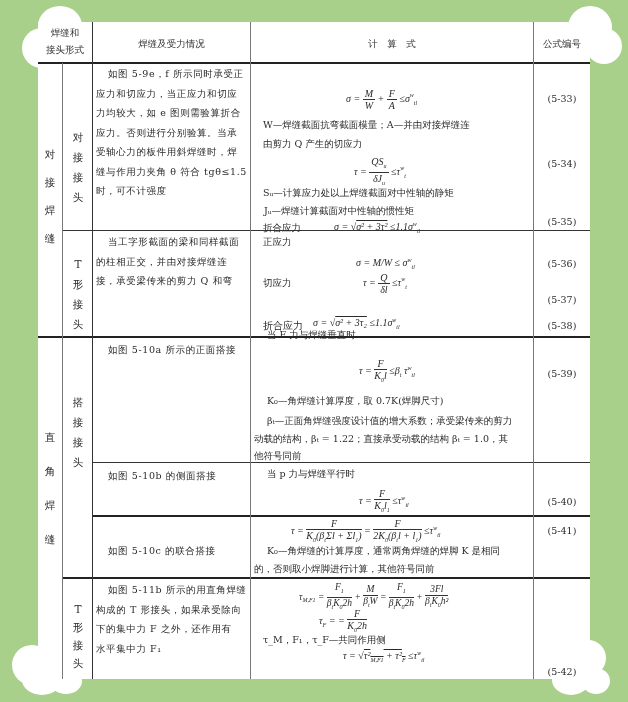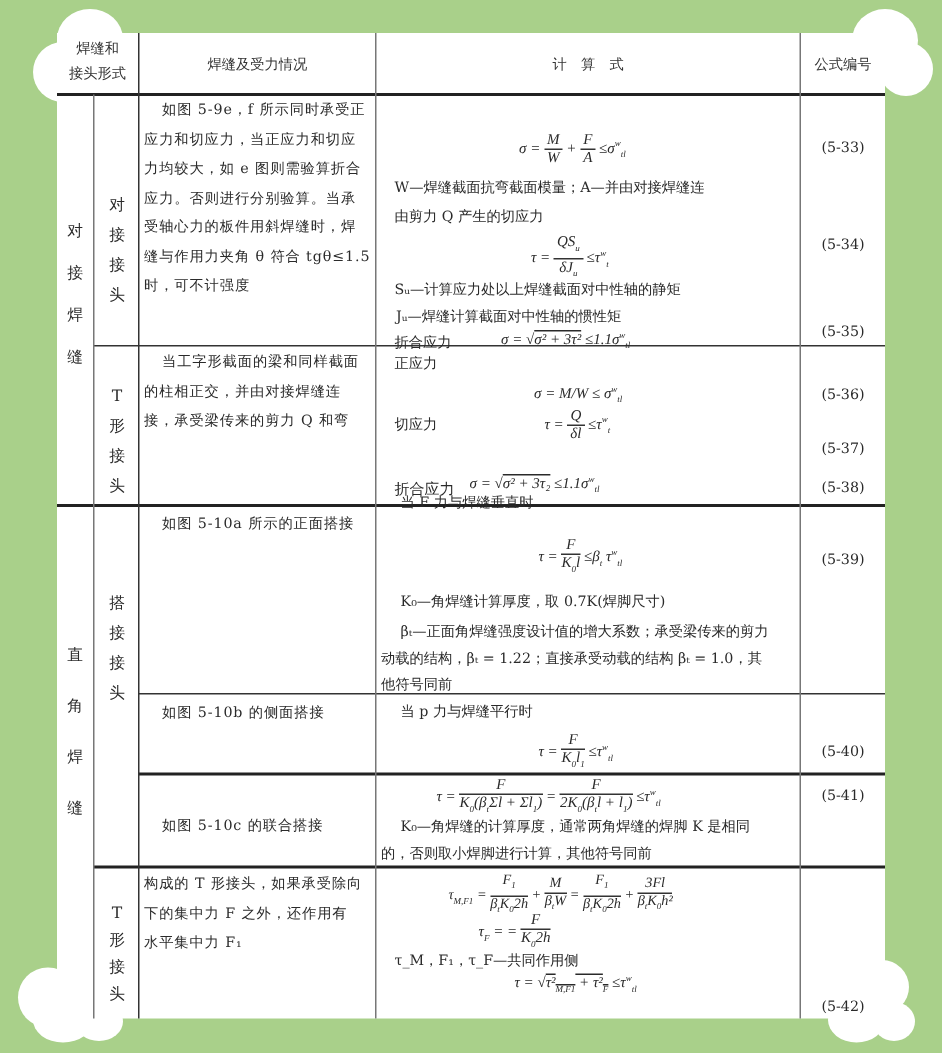--- a/index.html
+++ b/index.html
@@ -118,20 +118,21 @@
     </div>
     <div class="desc" style="left:58px;top:210px;width:152px;">
       <div style="text-indent:12px">当工字形截面的梁和同样截面</div>
       <div>的柱相正交，并由对接焊缝连</div>
       <div>接，承受梁传来的剪力 Q 和弯</div>
     </div>
     <div class="desc" style="left:70px;top:318px;width:140px;">如图 5-10a 所示的正面搭接</div>
     <div class="desc" style="left:70px;top:444px;width:140px;">如图 5-10b 的侧面搭接</div>
     <div class="desc" style="left:70px;top:482px;width:140px;margin-top:37px;">如图 5-10c 的联合搭接</div>
     <div class="desc" style="left:58px;top:558px;width:152px;">
+      <div style="text-indent:12px">如图 5-11b 所示的用直角焊缝</div>
       <div>构成的 T 形接头，如果承受除向</div>
       <div>下的集中力 F 之外，还作用有</div>
       <div>水平集中力 F₁</div>
     </div>
 
     <div class="calc" style="left:213px;top:0;width:282px;height:657px;">
 
       <div class="f" style="left:95px;top:66px;">σ = <span class="frac"><span class="n">M</span><span class="d">W</span></span> + <span class="frac"><span class="n">F</span><span class="d">A</span></span> ≤σ<sup style="font-size:6px">w</sup><sub style="font-size:6px">tl</sub></div>
       <div class="p" style="left:12px;top:97px;">W—焊缝截面抗弯截面模量；A—并由对接焊缝连</div>
       <div class="p" style="left:12px;top:116px;">由剪力 Q 产生的切应力</div>

